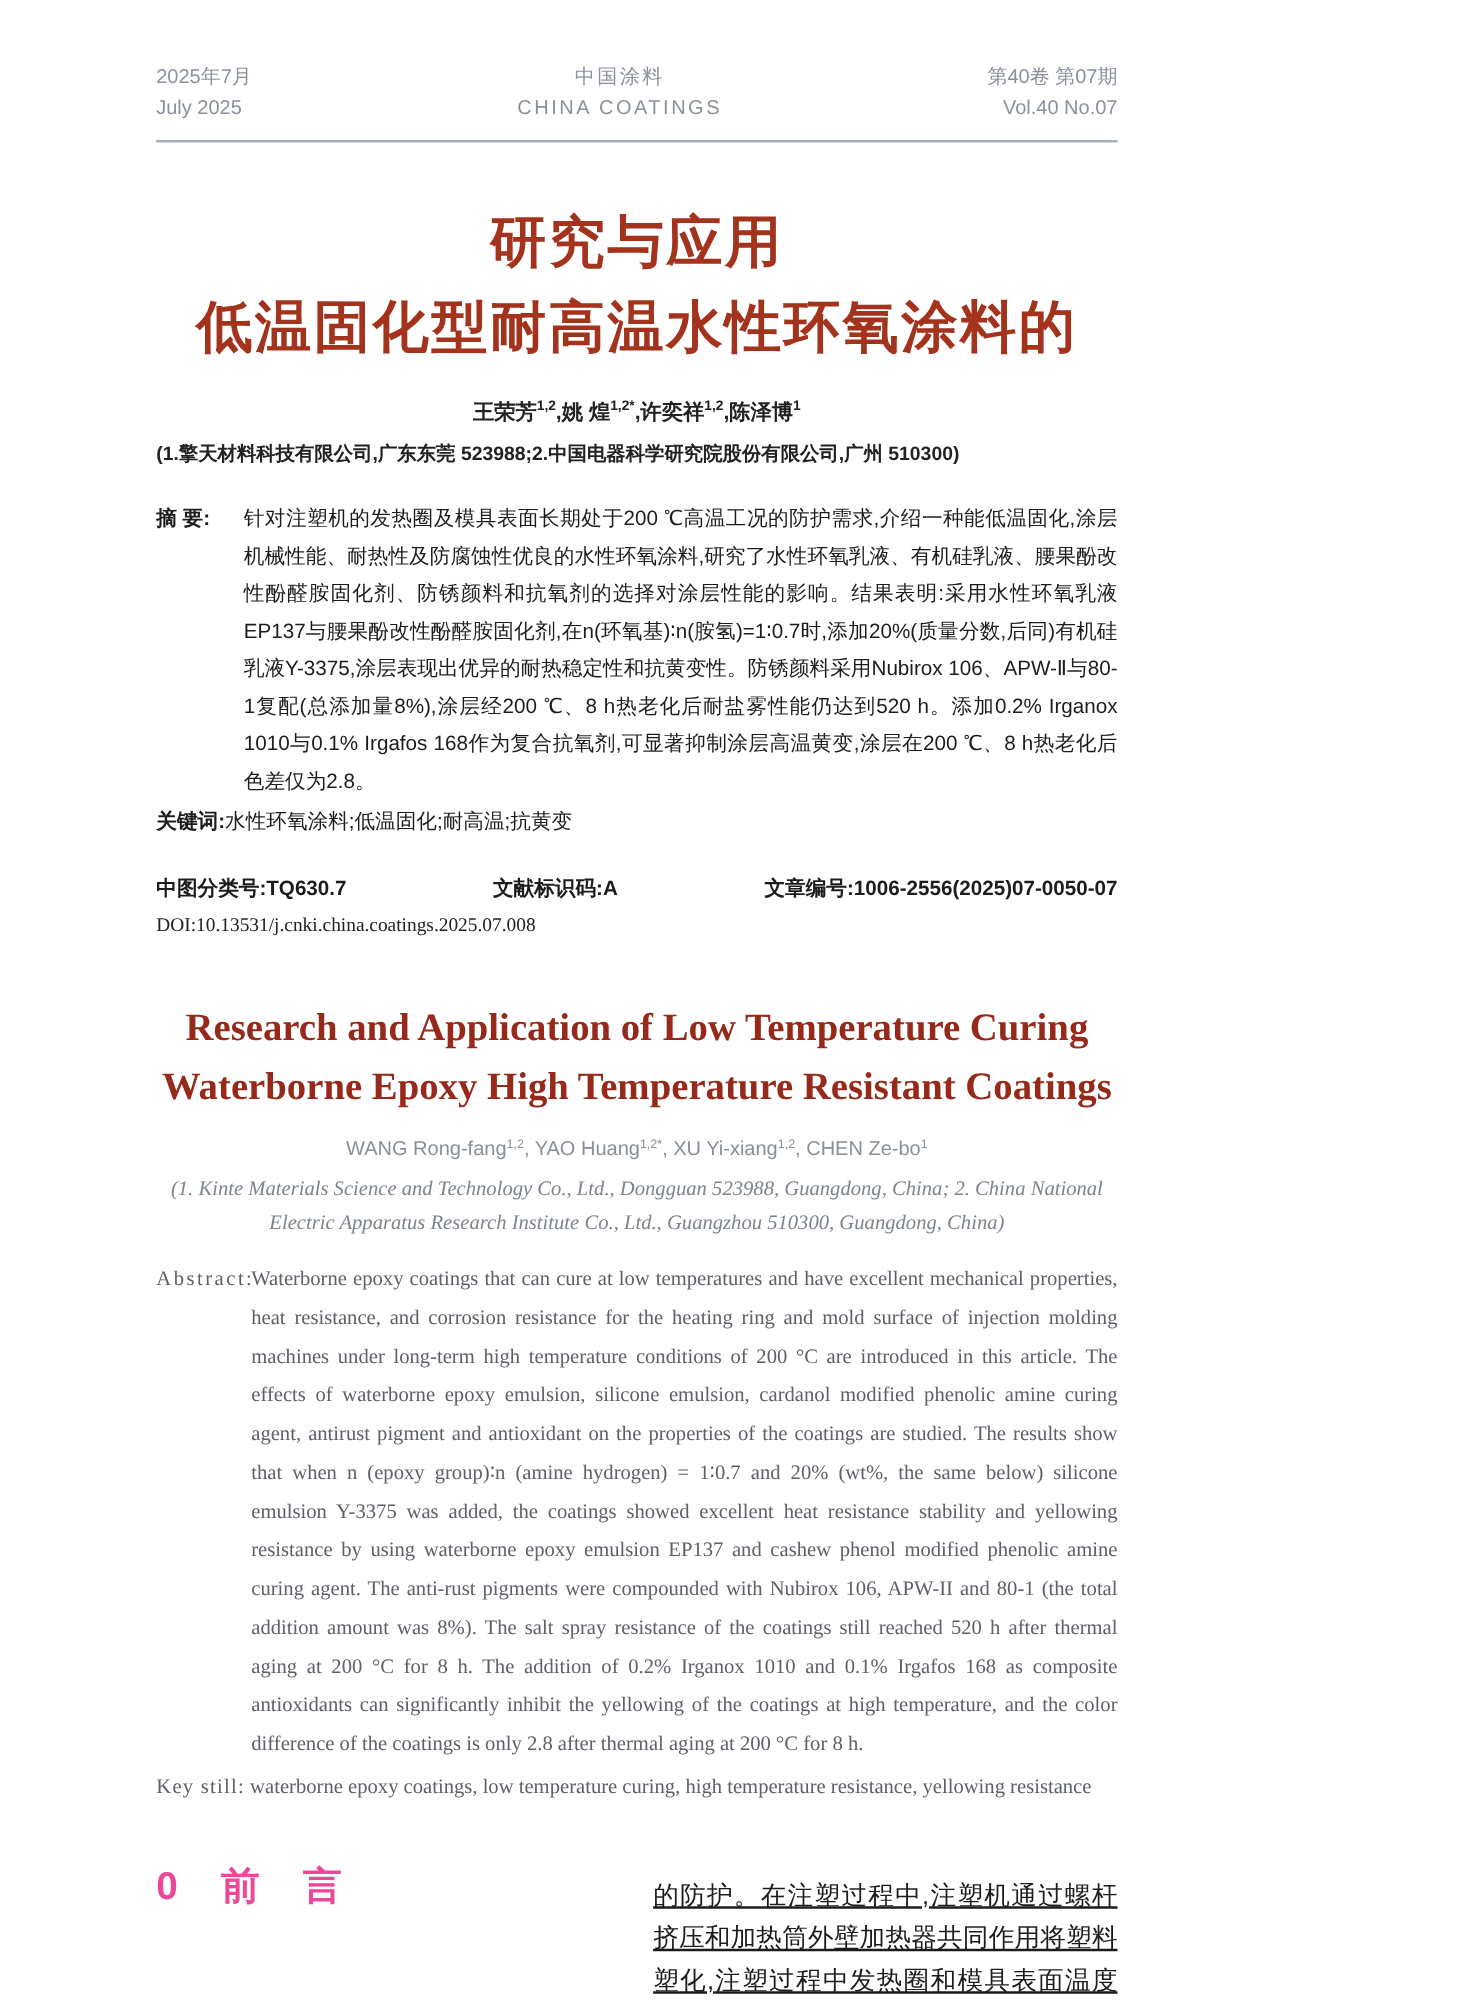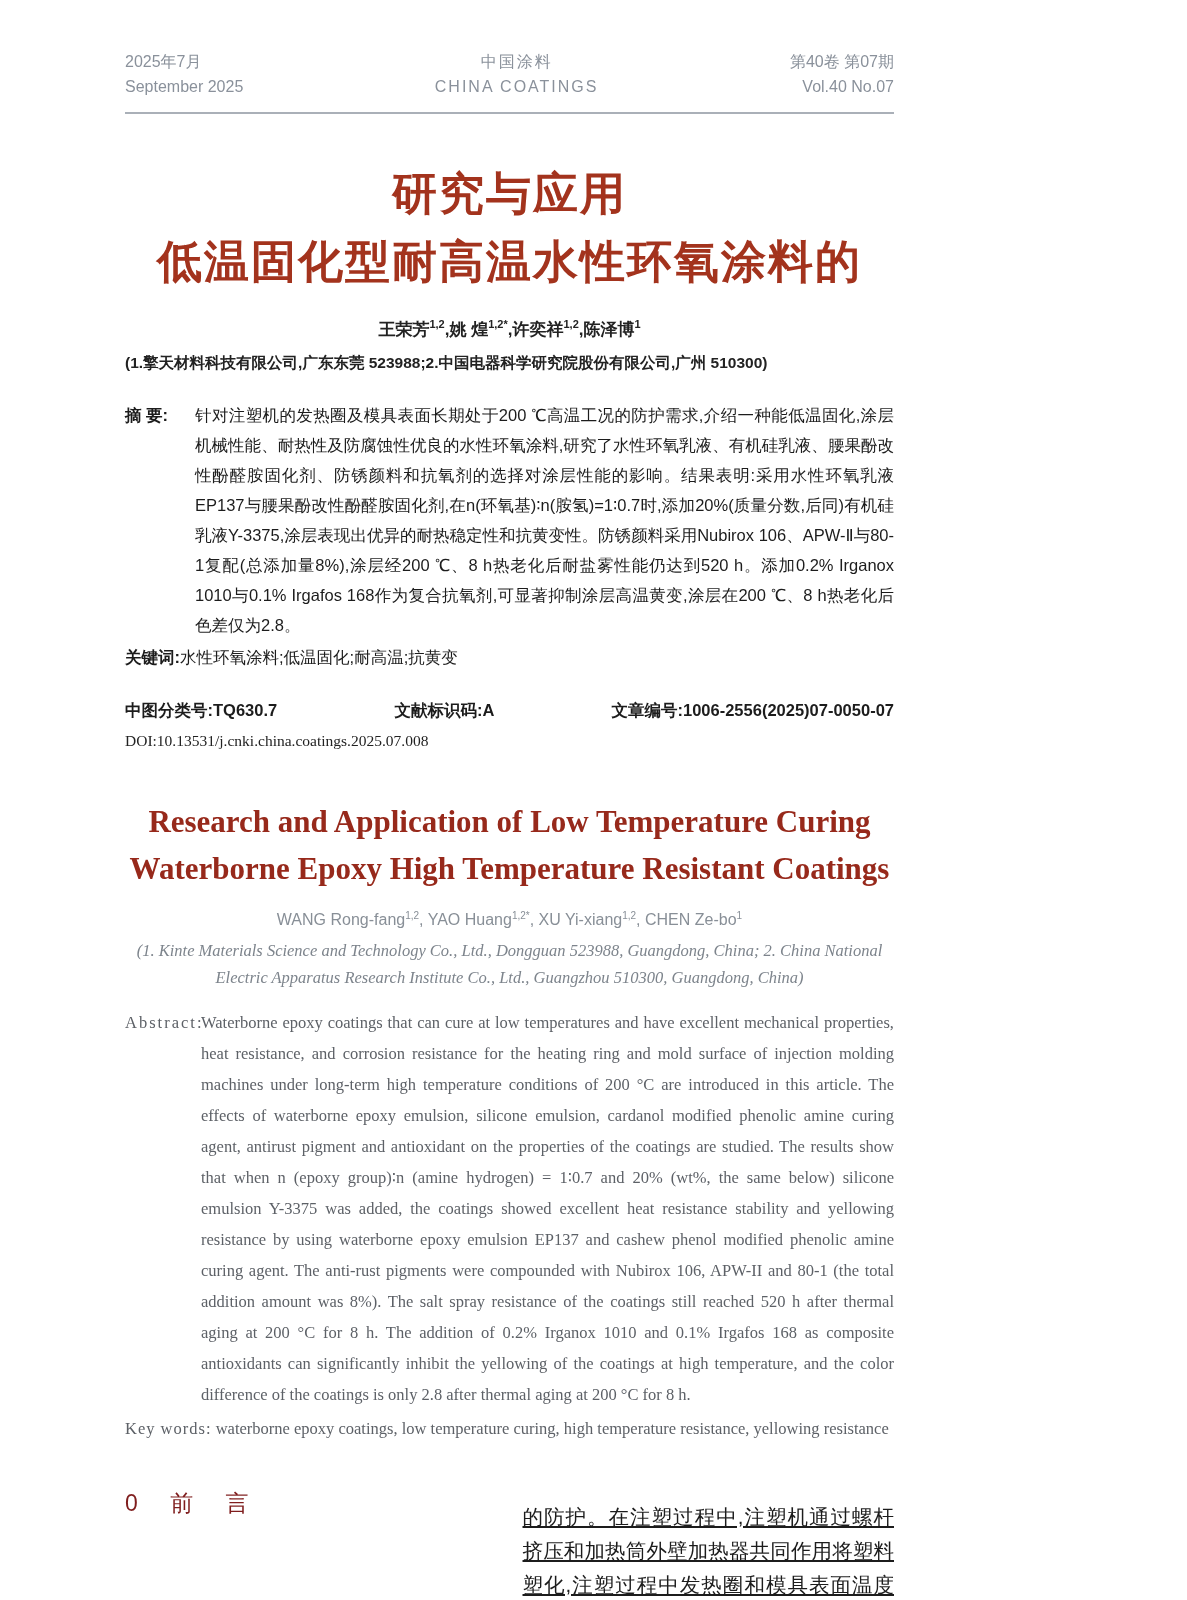--- a/index.html
+++ b/index.html
@@ -57,41 +57,41 @@
   }
   .abs-en .lbl{position:absolute;left:0;top:0;letter-spacing:2px;color:#5d6167;}
   .kw-en{
     margin-top:4px;font-family:"Liberation Serif",serif;font-size:16.5px;
     line-height:30px;color:#5d6167;
   }
   .kw-en .lbl{letter-spacing:1px;}
   
   .intro{margin-top:42px;display:grid;grid-template-columns:1fr 1fr;column-gap:26px;}
   .sec-head{
-    color:#7f1d1d;font-weight:normal;font-size:23px;word-spacing:22px;
+    color:#ec4899;font-weight:bold;font-size:31px;word-spacing:22px;
     letter-spacing:2px;margin:2px 0 12px 0;
   }
   .intro p{
     margin:0;font-size:20.5px;line-height:34px;text-align:justify;color:#1c1c1c;
   }
   .intro .col-l p{text-indent:2em;}
   .intro .col-r p{margin-top:14px;text-decoration:underline;}
   
   .fn-rule{margin-top:16px;border-top:2px solid #8f959d;}
   .footnotes{padding-top:10px;font-size:15px;line-height:28px;color:#33363a;}
 </style>
 </head>
 <body>
 
 <div class="page">
 
   <div class="jheader">
     <div class="cell c-left">
       <div>2025年7月</div>
-      <div>September 2025</div>
+      <div>July 2025</div>
     </div>
     <div class="cell c-center">
       <div>中国涂料</div>
       <div>CHINA COATINGS</div>
     </div>
     <div class="cell c-right">
       <div>第40卷 第07期</div>
       <div>Vol.40 No.07</div>
     </div>
   </div>
@@ -125,21 +125,21 @@
   </div>
 
   <div class="authors-en">WANG Rong-fang<sup>1,2</sup>, YAO Huang<sup>1,2*</sup>, XU Yi-xiang<sup>1,2</sup>, CHEN Ze-bo<sup>1</sup></div>
   <div class="affil-en">(1. Kinte Materials Science and Technology Co., Ltd., Dongguan 523988, Guangdong, China; 2. China National Electric Apparatus Research Institute Co., Ltd., Guangzhou 510300, Guangdong, China)</div>
 
   <div class="abs-en">
     <span class="lbl">Abstract:</span>
     <span>Waterborne epoxy coatings that can cure at low temperatures and have excellent mechanical properties, heat resistance, and corrosion resistance for the heating ring and mold surface of injection molding machines under long-term high temperature conditions of 200 °C are introduced in this article. The effects of waterborne epoxy emulsion, silicone emulsion, cardanol modified phenolic amine curing agent, antirust pigment and antioxidant on the properties of the coatings are studied. The results show that when n (epoxy group)∶n (amine hydrogen) = 1∶0.7 and 20% (wt%, the same below) silicone emulsion Y-3375 was added, the coatings showed excellent heat resistance stability and yellowing resistance by using waterborne epoxy emulsion EP137 and cashew phenol modified phenolic amine curing agent. The anti-rust pigments were compounded with Nubirox 106, APW-II and 80-1 (the total addition amount was 8%). The salt spray resistance of the coatings still reached 520 h after thermal aging at 200 °C for 8 h. The addition of 0.2% Irganox 1010 and 0.1% Irgafos 168 as composite antioxidants can significantly inhibit the yellowing of the coatings at high temperature, and the color difference of the coatings is only 2.8 after thermal aging at 200 °C for 8 h.</span>
   </div>
   <div class="kw-en">
-    <span class="lbl">Key words:</span>
+    <span class="lbl">Key still:</span>
     <span>waterborne epoxy coatings, low temperature curing, high temperature resistance, yellowing resistance</span>
   </div>
 
   <div class="intro">
     <div class="col-l">
       <div class="sec-head">0 前 言</div>
     </div>
     <div class="col-r">
       <p>的防护。在注塑过程中,注塑机通过螺杆挤压和加热筒外壁加热器共同作用将塑料塑化,注塑过程中发热圈和模具表面温度可能长期处于200 ℃的高温环境,这就要求防护涂层不仅具备良好的机械性能和耐腐蚀性能,还必须具有出色的耐温稳定性。</p>
     </div>

